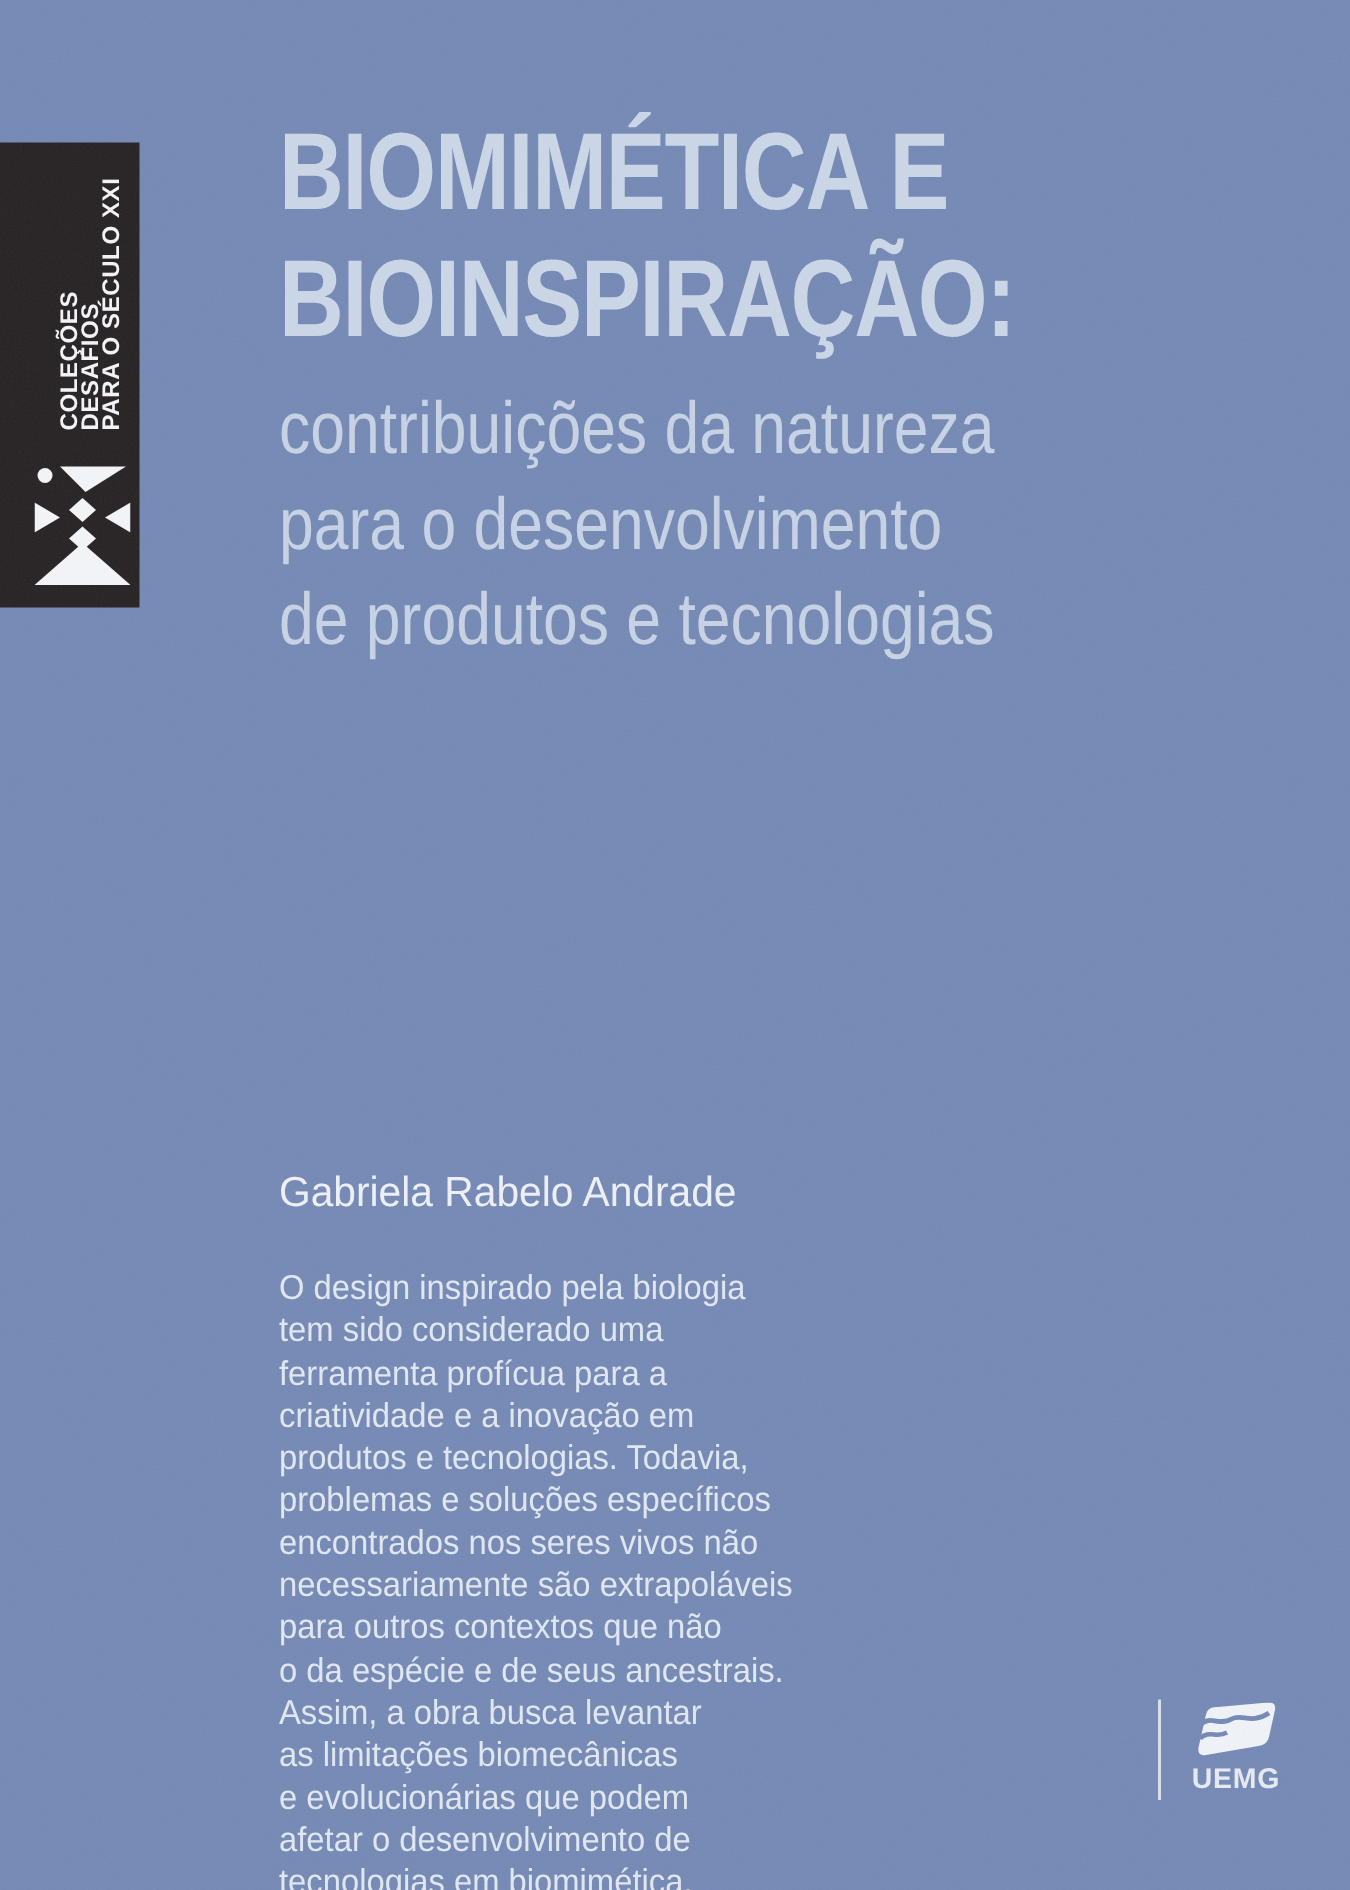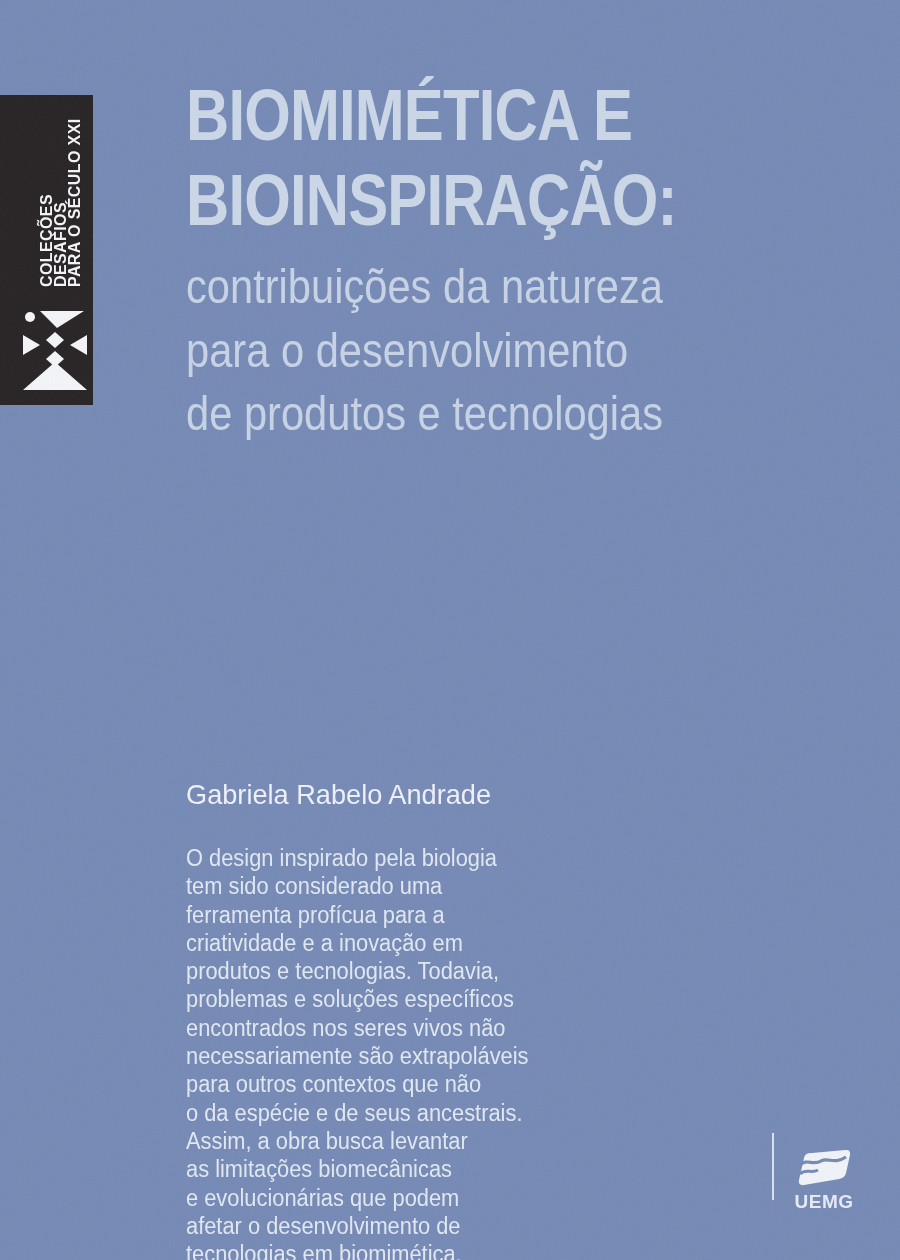--- a/index.html
+++ b/index.html
@@ -83,21 +83,21 @@
     font-family:"DejaVu Sans", sans-serif;
     font-size:34px;font-weight:300;letter-spacing:1px;
     color:var(--publisher);
   }
   .pub-divider{
     position:absolute;left:132px;top:3px;
     width:2px;height:67px;
     background:rgba(235,240,248,.85);
   }
   .uemg{
-    position:absolute;left:154px;top:20px;width:60px;
+    position:absolute;left:154px;top:5px;width:60px;
     text-align:center;
   }
   .uemg-mark{display:block;width:56px;height:40px;margin:0 auto;}
   .uemg-label{
     margin-top:1px;
     font-size:19px;font-weight:700;letter-spacing:.5px;
     color:var(--publisher);
   }
 </style>
 </head>

